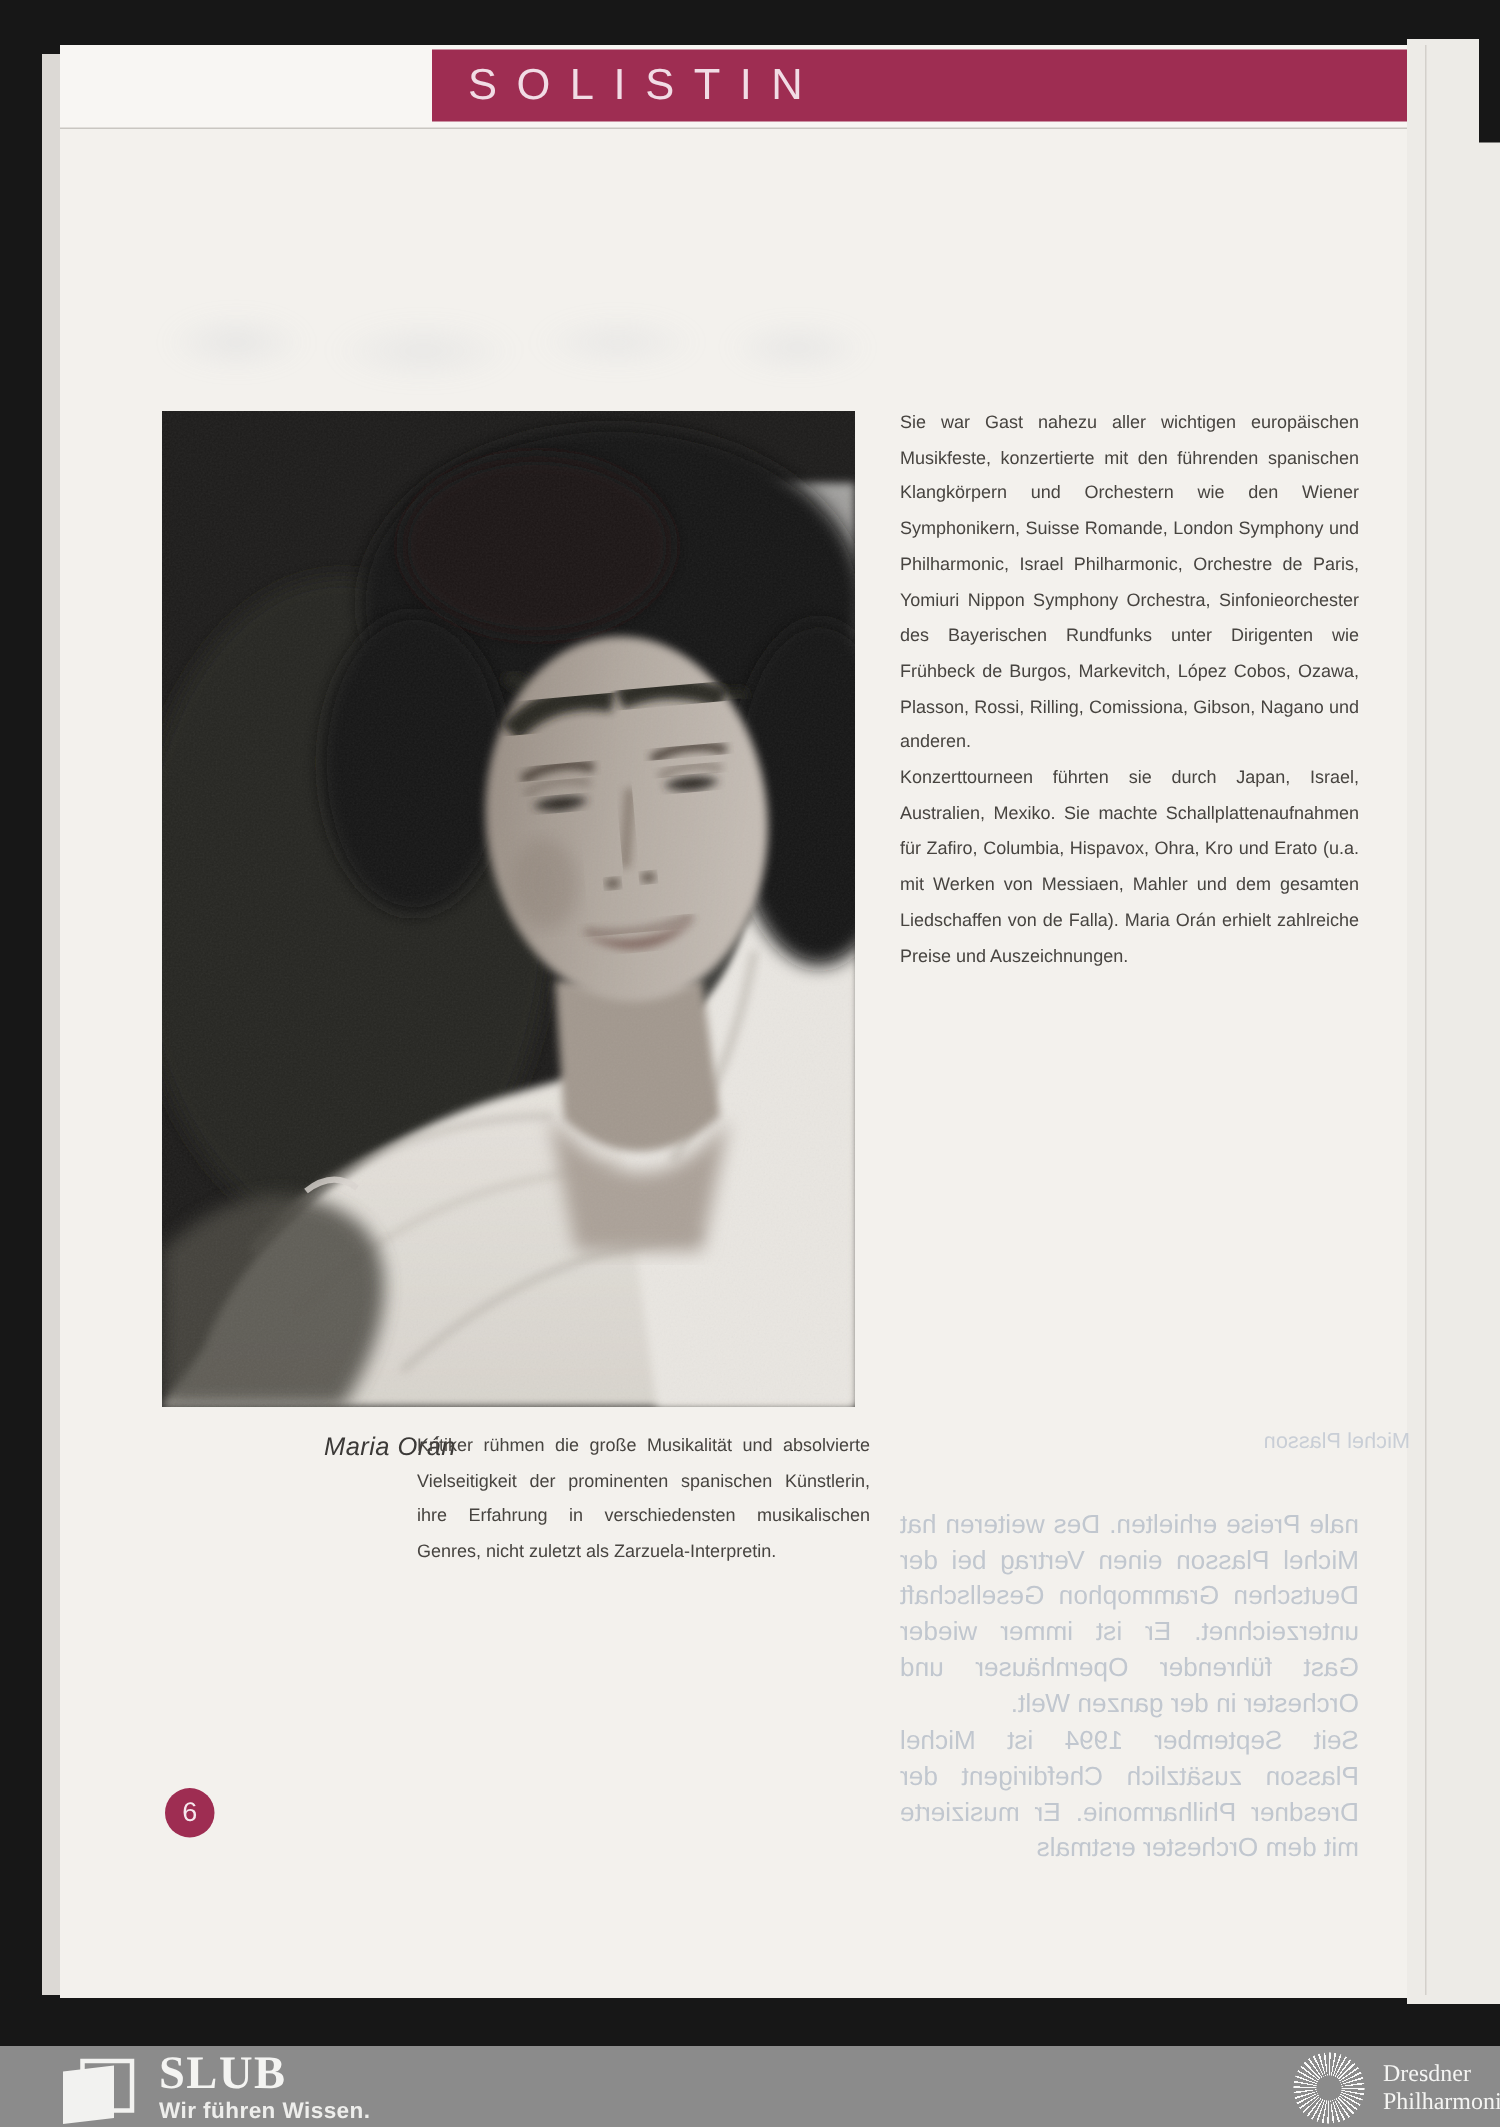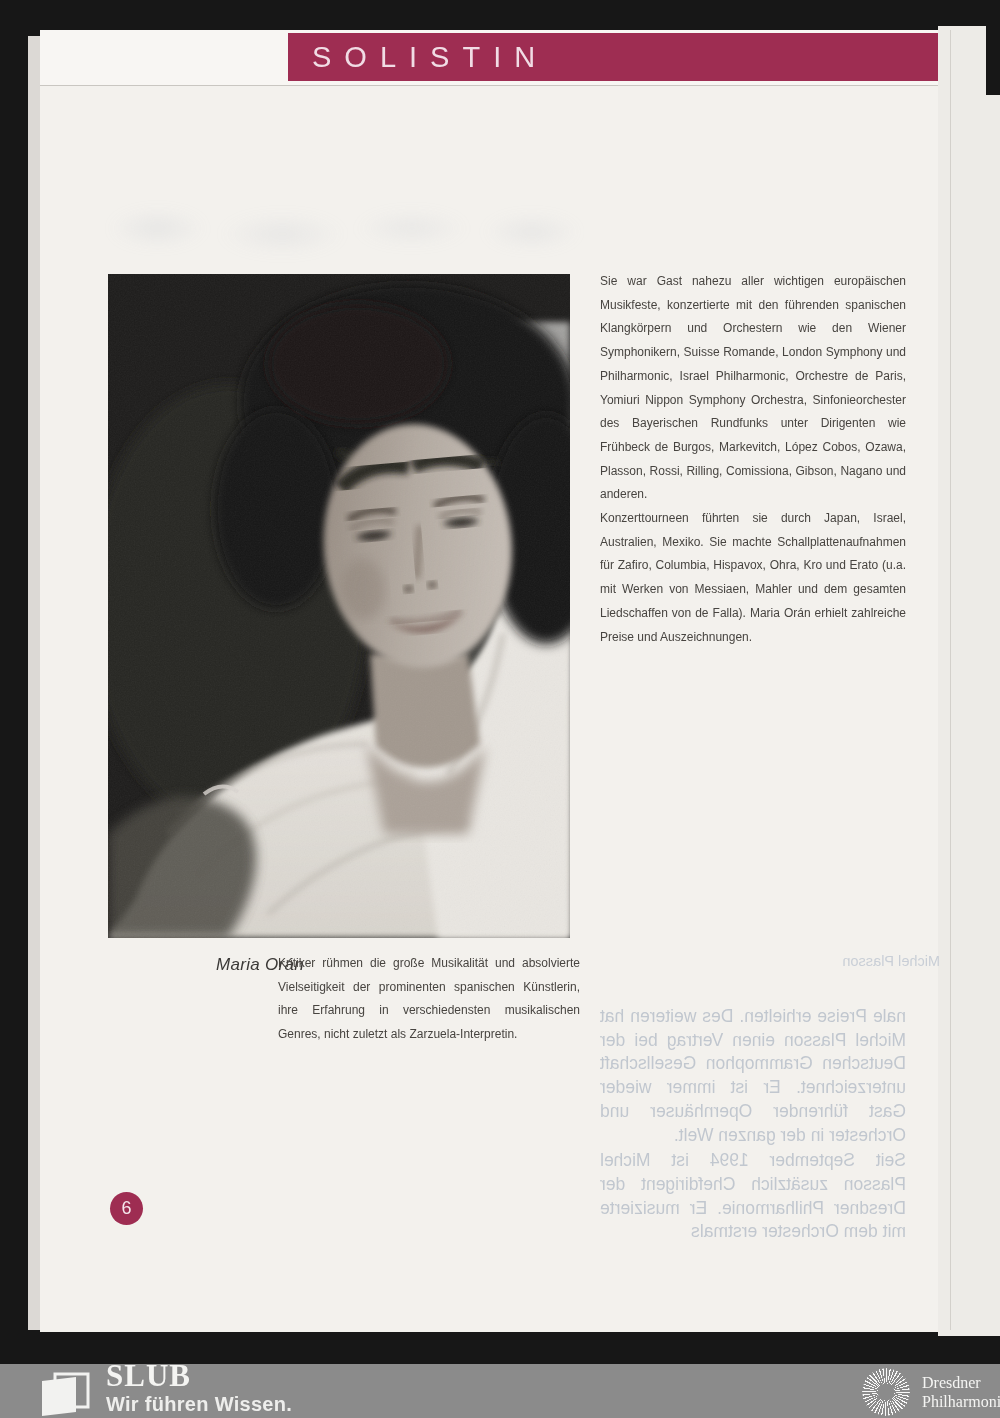--- a/index.html
+++ b/index.html
@@ -55,21 +55,21 @@
   .bleed-caption{
     position:absolute;left:788px;top:923px;width:112px;
     transform:scaleX(-1);color:#c2c9d3;opacity:.85;filter:blur(.4px);
     font-size:14.5px;text-align:left;white-space:nowrap;
   }
   
   .footer{position:absolute;left:0;top:1364px;width:1000px;height:54px;background:#8b8b8b;}
   .slub{position:absolute;left:40px;top:4px;height:48px;display:flex;align-items:flex-end;cursor:pointer;}
   .slub-text{margin-left:14px;}
   .slub-name{font-family:"Liberation Serif", serif;font-weight:bold;font-size:31px;line-height:32px;color:#f4f4f2;letter-spacing:1px;}
-  .slub-tagline{font-size:20px;font-weight:bold;color:#eeeeec;margin-top:1px;letter-spacing:.3px;}
+  .slub-tagline{font-size:15px;font-weight:bold;color:#eeeeec;margin-top:1px;letter-spacing:.3px;}
   .phil{position:absolute;left:862px;top:3px;height:50px;display:flex;align-items:center;cursor:pointer;}
   .starburst{
     width:48px;height:48px;border-radius:50%;flex:0 0 auto;
     background:repeating-conic-gradient(rgba(255,255,255,.95) 0 3deg, rgba(255,255,255,0) 3deg 9deg);
     -webkit-mask:radial-gradient(circle closest-side, transparent 0 34%, #000 36% 98%, transparent 100%);
     mask:radial-gradient(circle closest-side, transparent 0 34%, #000 36% 98%, transparent 100%);
   }
   .phil-text{margin-left:12px;font-family:"Liberation Serif", serif;font-size:16px;line-height:19px;color:#f5f5f3;}
 </style>
 </head>

